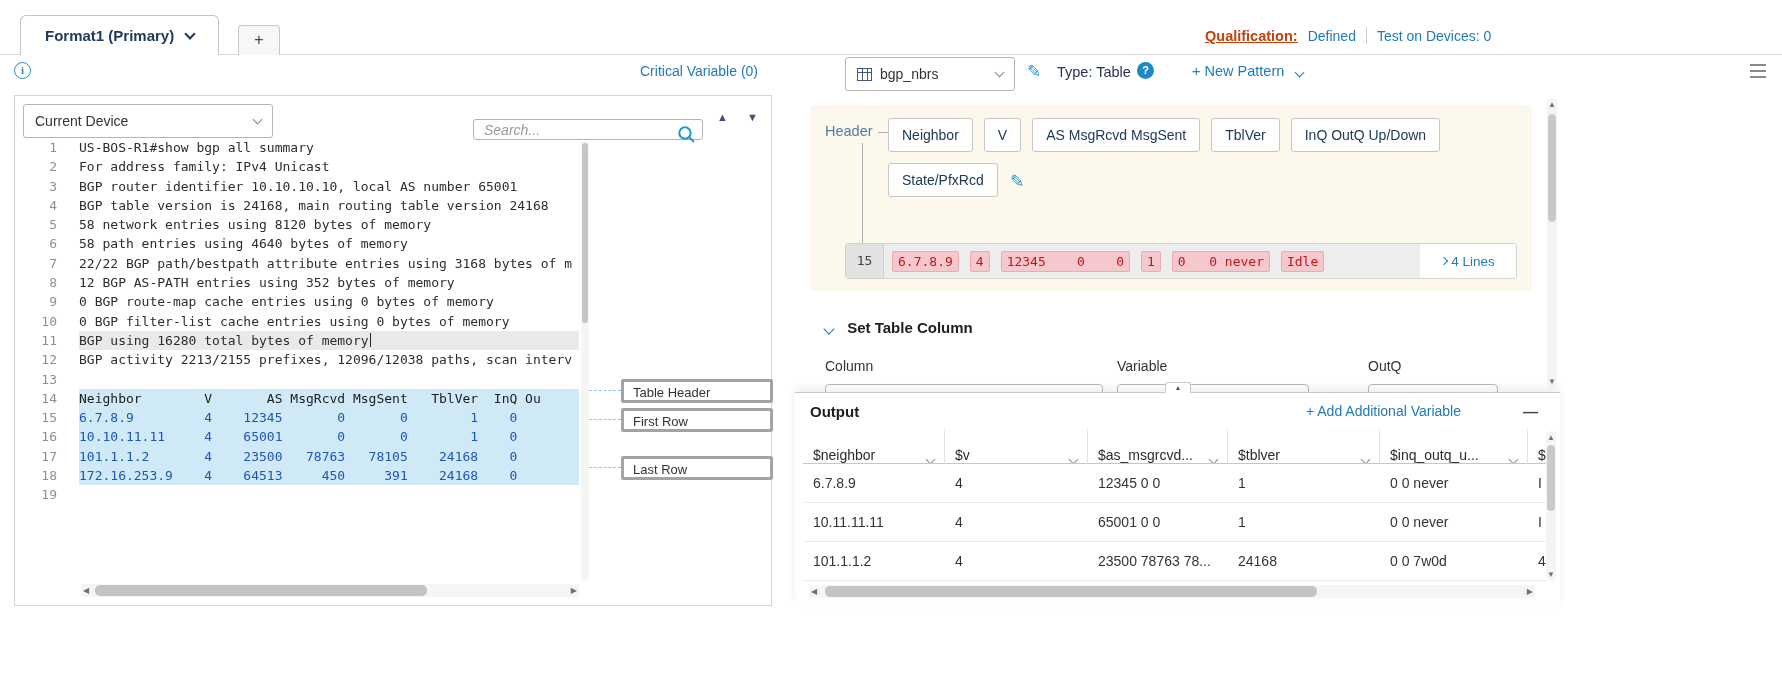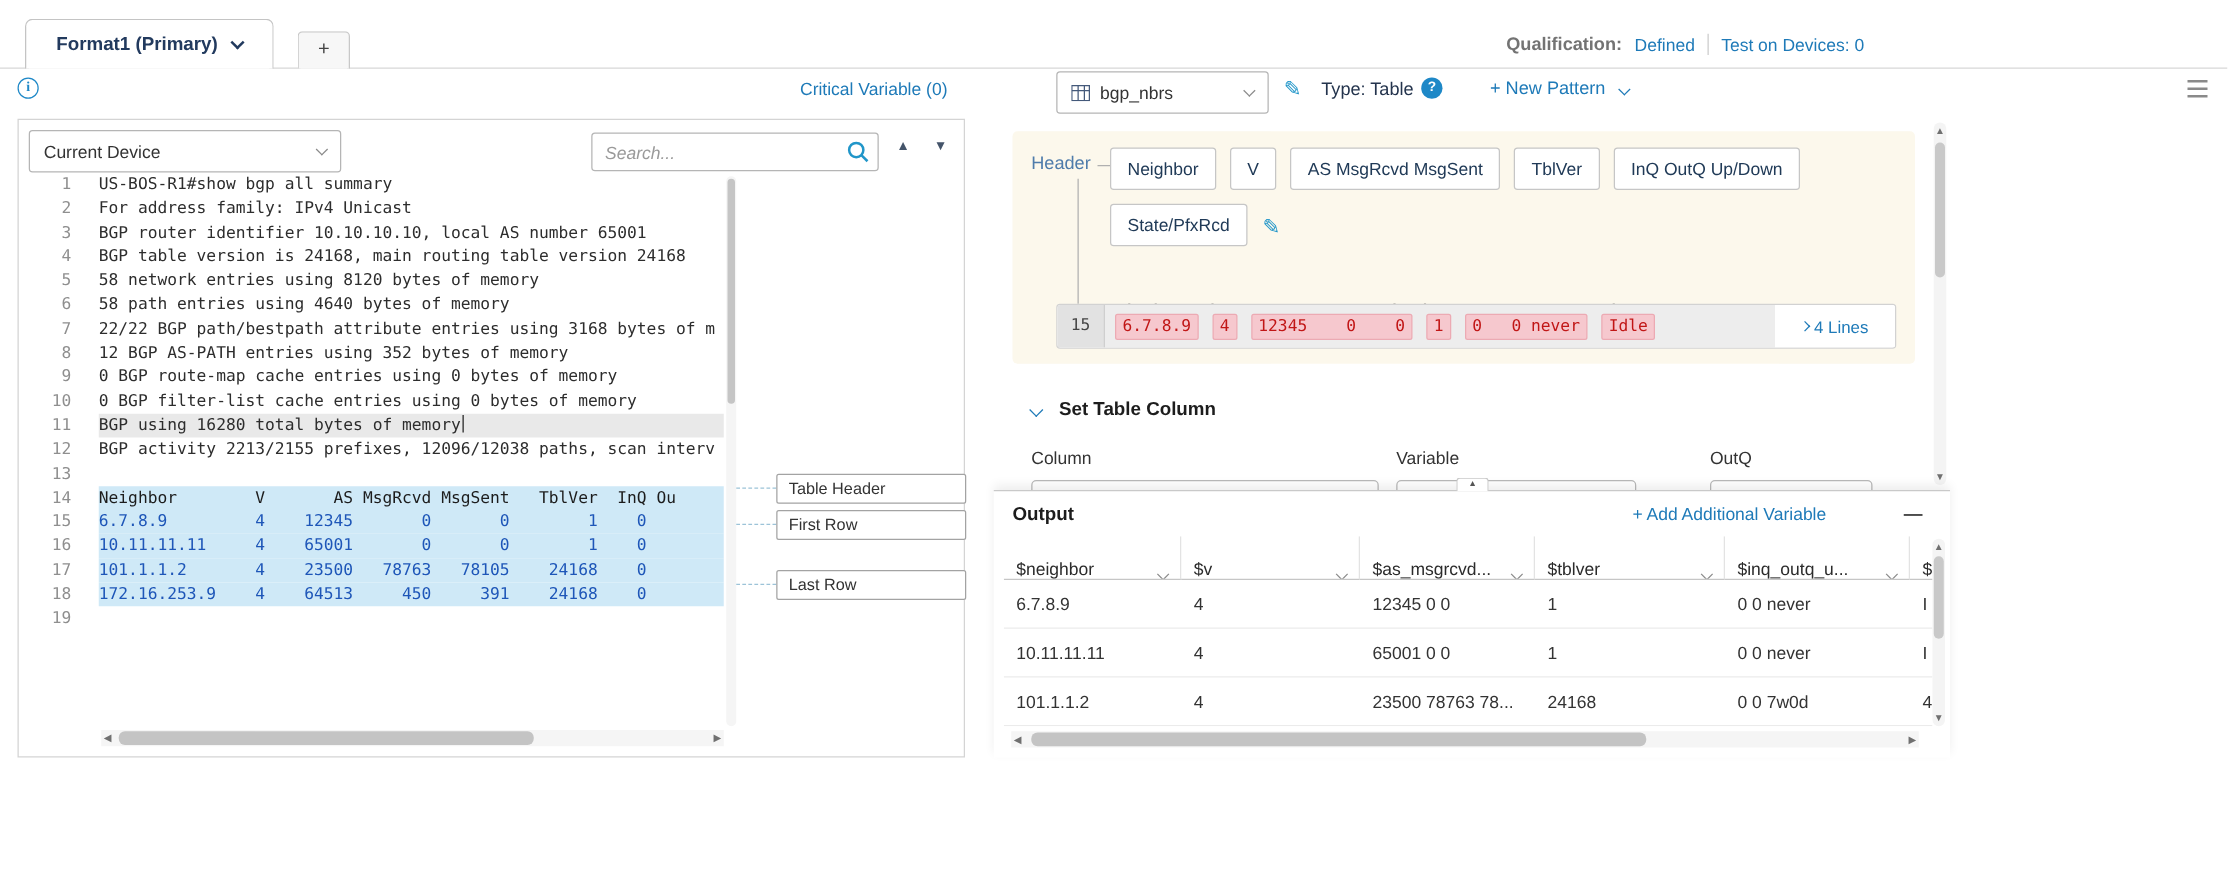--- a/index.html
+++ b/index.html
@@ -14,21 +14,21 @@
   .chev-navy { border-color:#223a5e; width:8px; height:8px; border-width:2px; }
   .chev-gray { border-color:#8a8a8a; }
 
   
   .tabline { position:absolute; left:0; top:54px; width:1782px; height:1px; background:#d8d8d8; }
   .tab-active { position:absolute; left:20px; top:15px; height:40px; background:#fff; border:1px solid #c4c4c4; border-bottom:none; border-radius:6px 6px 0 0; display:flex; align-items:center; padding:0 24px; z-index:2; }
   .tab-active .lbl { font-size:15px; font-weight:bold; color:#223a5e; }
   .tab-active .chev { margin-left:12px; }
   .tab-add { position:absolute; left:238px; top:25px; width:42px; height:30px; background:#f7f7f7; border:1px solid #c8c8c8; border-bottom:none; border-radius:4px 4px 0 0; text-align:center; line-height:28px; font-size:16px; color:#444; z-index:2; }
   .top-right { position:absolute; left:1205px; top:27px; display:flex; align-items:center; gap:10px; font-size:14.5px; }
-  .top-right .q-label { color:#737373; font-weight:bold; }
+  .top-right .q-label { color:#c2410c; font-weight:bold;text-decoration:underline; }
   .vdiv { width:1px; height:17px; background:#ccc; display:inline-block; }
 
   
   .row2 { position:absolute; left:0; top:55px; width:1782px; height:40px; }
   .info-icon { position:absolute; left:14px; top:7px; width:17px; height:17px; border:1.5px solid #1e88c7; border-radius:50%; color:#1e88c7; font-size:11px; font-weight:bold; text-align:center; line-height:14px; font-family:"Liberation Serif", serif; }
   .critical { position:absolute; left:640px; top:8px; }
   .sel { position:absolute; height:31px; background:#fff; border:1px solid #b5b5b5; border-radius:3px; display:flex; align-items:center; padding:16px 11px; font-size:14px; color:#333; }
   .sel .spacer { flex:1; }
   .pattern-sel { left:845px; top:2px; width:170px; }
   .pattern-sel .txt { margin-left:8px; }
@@ -37,21 +37,21 @@
   .type-label { position:absolute; left:1057px; top:9px; font-size:14.5px; color:#24344d; }
   .help-icon { position:absolute; left:1137px; top:7px; width:17px; height:17px; background:#1e88c7; border-radius:50%; color:#fff; font-size:11px; font-weight:bold; text-align:center; line-height:17px; }
   .newpat { position:absolute; left:1192px; top:8px; font-size:14.5px; }
   .newpat .chev { margin-left:8px; }
   .menu-wrap { position:absolute; left:1750px; top:8px; width:18px; height:16px; cursor:pointer; }
   .menu-bar { position:absolute; left:0; top:7px; width:16px; height:2px; background:#8a8a8a; box-shadow:0 -6px 0 #8a8a8a, 0 6px 0 #8a8a8a; }
 
   
   .left-panel { position:absolute; left:14px; top:95px; width:758px; height:511px; background:#fff; border:1px solid #d4d4d4; }
   .device-sel { left:8px; top:8px; width:250px; }
-  .search-wrap { position:absolute; left:458px; top:10px; width:230px; height:31px; }
+  .search-wrap { position:absolute; left:458px; top:23px; width:230px; height:21px; }
   .search-wrap input { width:100%; height:100%; border:1px solid #b5b5b5; border-radius:3px; padding:0 34px 0 10px; font-size:14px; font-family:"Liberation Sans", sans-serif; color:#333; outline:none; }
   .search-wrap input::placeholder { font-style:italic; color:#9a9a9a; }
   .search-icon { position:absolute; right:7px; top:6px; }
   .nav-arrow { position:absolute; top:15px; font-size:11px; color:#44546a; cursor:pointer; }
   .nav-up { left:702px; } .nav-down { left:732px; }
 
   
   .code { position:absolute; left:0; top:42px; width:744px; font-family:"DejaVu Sans Mono", monospace; font-size:13px; }
   .code-line { display:flex; height:19.3px; line-height:19.3px; }
   .ln { width:56px; padding-right:14px; text-align:right; color:#8f8f8f; flex:none; }
@@ -63,21 +63,21 @@
 
   
   .ed-vsb { position:absolute; left:566px; top:45px; width:8px; height:440px; background:#f5f5f5; border-radius:4px; }
   .ed-vsb .thumb { position:absolute; left:1px; top:2px; width:6px; height:180px; background:#c5c5c5; border-radius:3px; }
   .ed-hsb { position:absolute; left:66px; top:488px; width:498px; height:13px; background:#f5f5f5; }
   .sb-arrow { position:absolute; font-size:8px; color:#707070; line-height:13px; cursor:pointer; }
   .ed-hsb .la { left:2px; } .ed-hsb .ra { right:2px; }
   .ed-hsb .thumb { position:absolute; left:14px; top:1px; width:332px; height:11px; background:#c4c4c4; border-radius:5px; }
 
   
-  .ann { position:absolute; left:606px; width:152px; height:24px; background:#fff; border:1px solid #a3a3a3; border-radius:2px; font-size:13px; color:#333; line-height:22px; padding-left:9px; }
+  .ann { position:absolute; left:606px; width:152px; height:24px; background:#fff; border:3px solid #a3a3a3; border-radius:2px; font-size:13px; color:#333; line-height:22px; padding-left:9px; }
   .dash { position:absolute; left:574px; width:32px; height:1px; border-top:1px dashed #9cc3d8; }
 
   
   .right-panel { position:absolute; left:795px; top:95px; width:765px; height:511px; }
   .pattern-box { position:absolute; left:15px; top:10px; width:722px; height:186px; background:#fcf8ec; border-radius:4px; }
   .hdr-label { position:absolute; left:15px; top:18px; font-size:14.5px; color:#4f7cab; }
   .conn-v { position:absolute; left:52px; top:38px; width:1px; height:100px; background:#b0b0b0; }
   .conn-h { position:absolute; left:68px; top:27px; width:12px; height:1px; background:#b0b0b0; }
   .pcols1 { position:absolute; left:78px; top:13px; display:flex; gap:11px; }
   .pcols2 { position:absolute; left:78px; top:58px; display:flex; gap:14px; align-items:center; }
@@ -240,21 +240,21 @@
       <div class="code-line hl-header">
         <span class="ln">14</span>
         <span class="ct">Neighbor        V       AS MsgRcvd MsgSent   TblVer  InQ Ou</span>
       </div>
       <div class="code-line hl-row">
         <span class="ln">15</span>
         <span class="ct">6.7.8.9         4    12345       0       0        1    0</span>
       </div>
       <div class="code-line hl-row">
         <span class="ln">16</span>
-        <span class="ct">10.11.11.11     4    65001       0       0        1    0</span>
+        <span class="ct">10.10.11.11     4    65001       0       0        1    0</span>
       </div>
       <div class="code-line hl-row">
         <span class="ln">17</span>
         <span class="ct">101.1.1.2       4    23500   78763   78105    24168    0</span>
       </div>
       <div class="code-line hl-row">
         <span class="ln">18</span>
         <span class="ct">172.16.253.9    4    64513     450     391    24168    0</span>
       </div>
       <div class="code-line">

